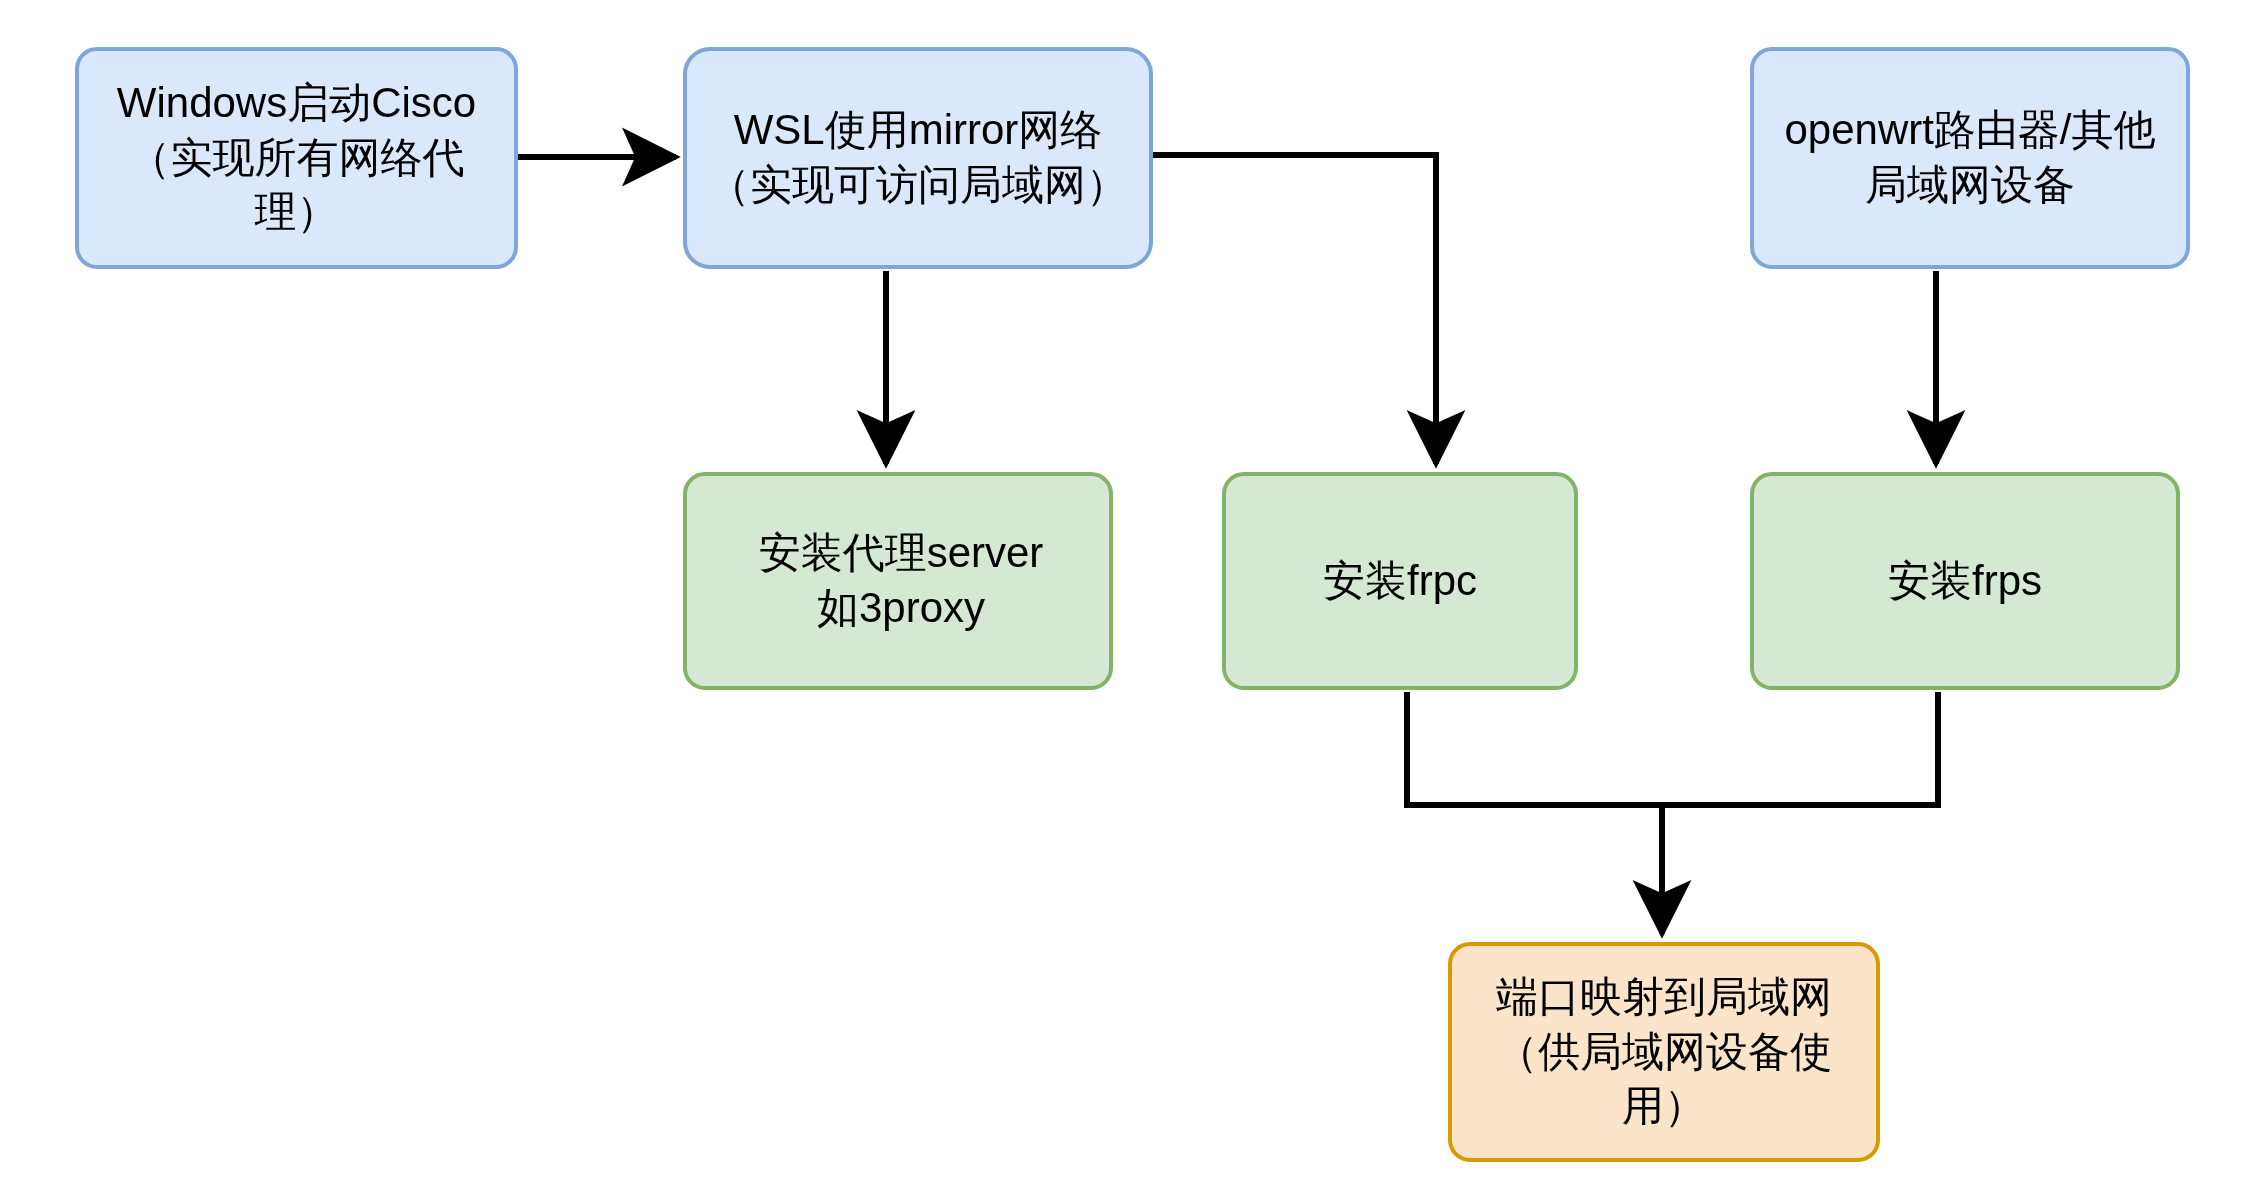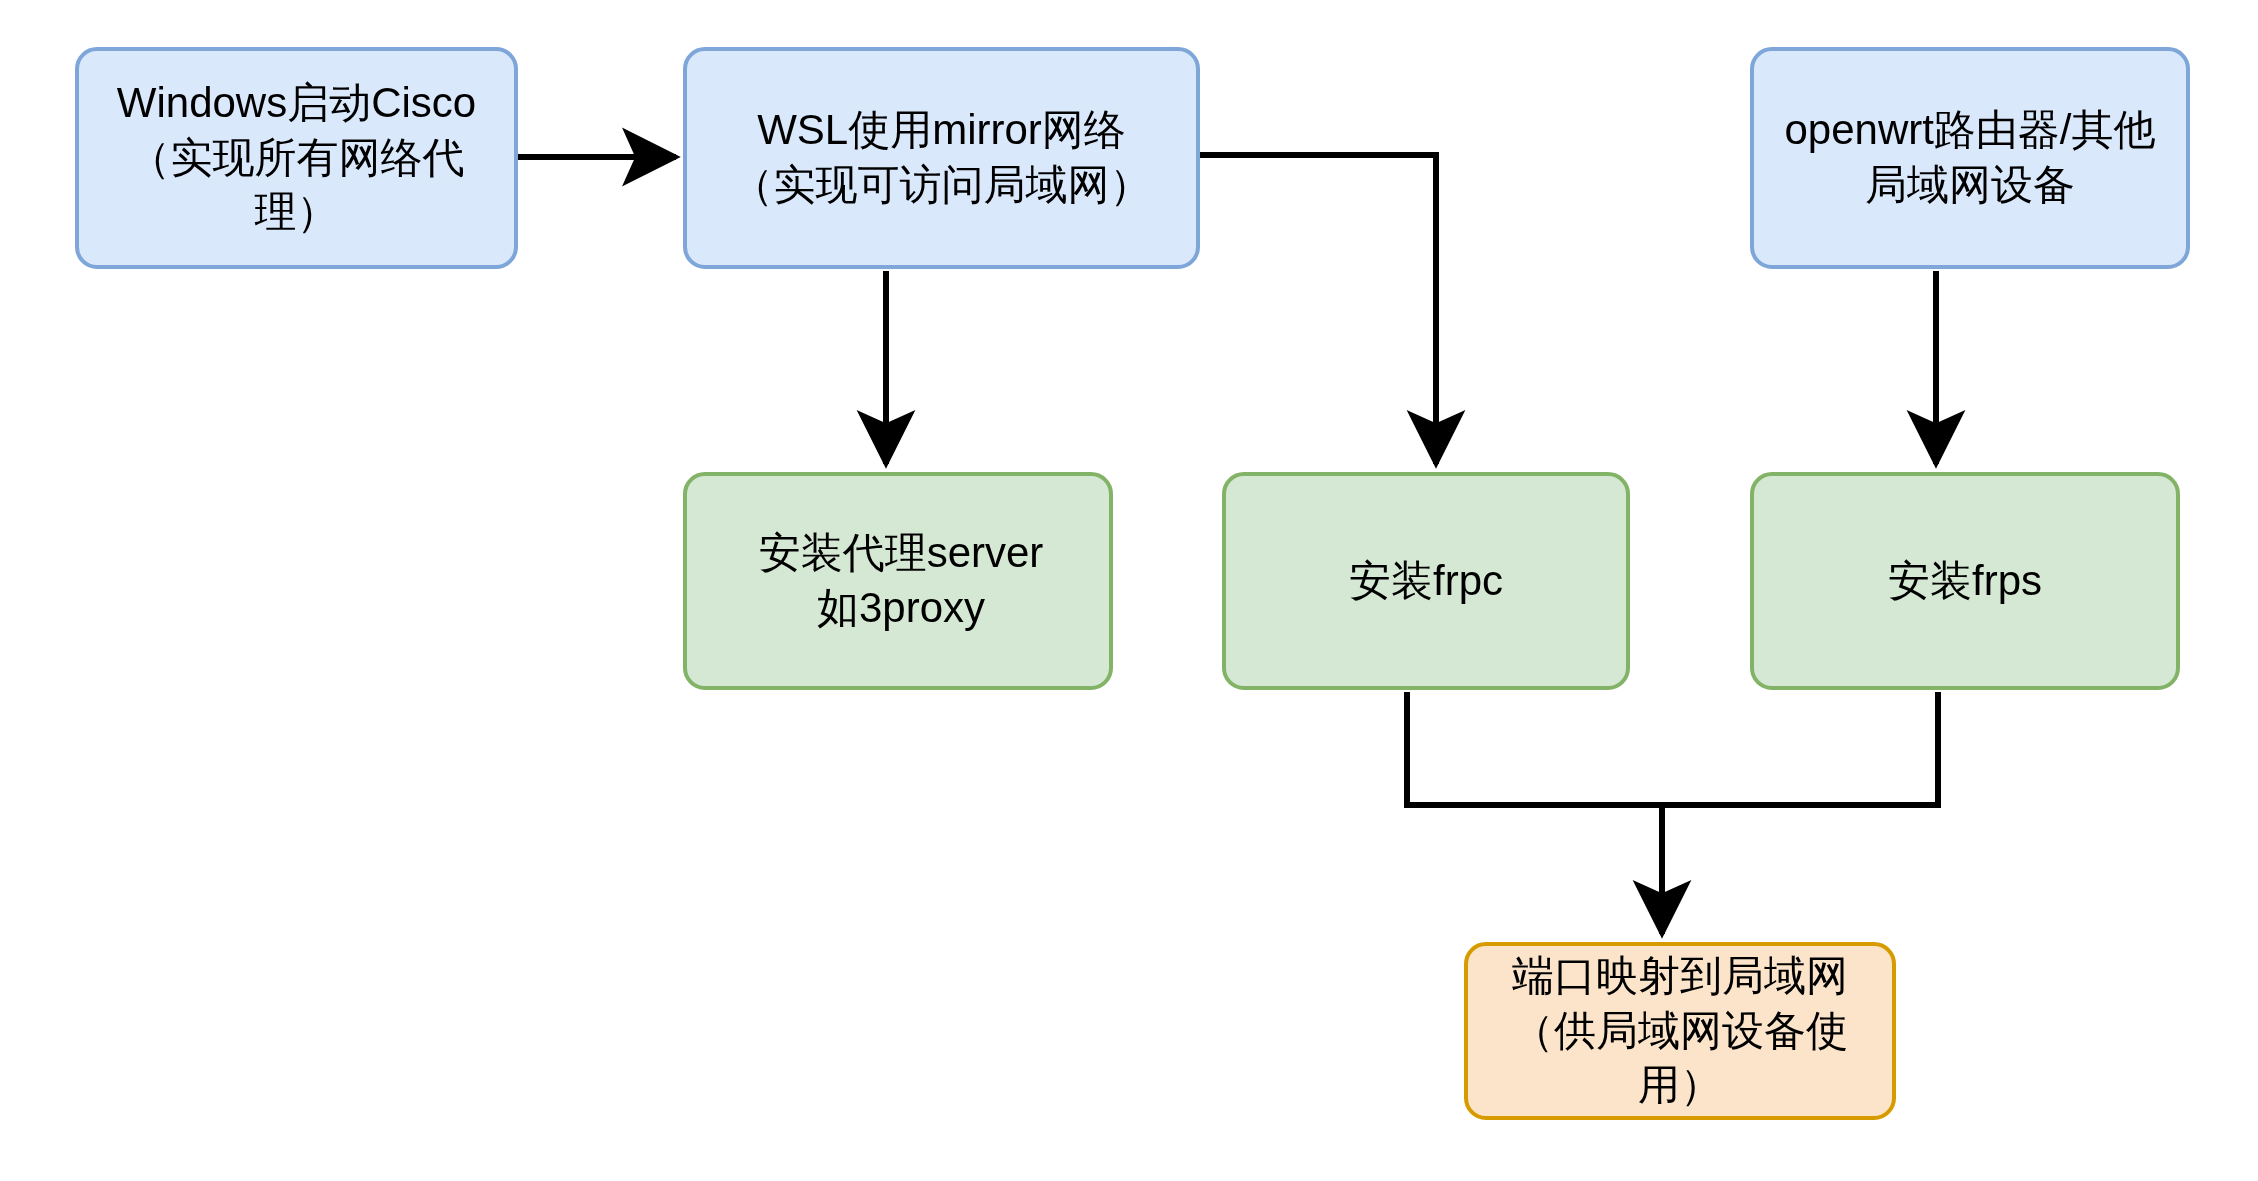--- a/index.html
+++ b/index.html
@@ -74,41 +74,41 @@
     <path d="M 1938 692 L 1938 805 L 1662 805" fill="none" stroke="#000000" stroke-width="6" stroke-linejoin="miter"></path>
 
     <path d="M 1662 805 L 1662 934" fill="none" stroke="#000000" stroke-width="6" marker-end="url(#arrowhead)"></path>
   </svg>
 
   <div class="node blue" style="left:47px; top:47px; width:443px; height:222px;margin-left:28px;">
     <div class="node-label">Windows启动Cisco
 （实现所有网络代理）</div>
   </div>
 
-  <div class="node blue" style="left:683px; top:47px; width:517px; height:222px;">
+  <div class="node blue" style="left:683px; top:47px; width:470px; height:222px;border-radius:27px;">
     <div class="node-label">WSL使用mirror网络
 （实现可访问局域网）</div>
   </div>
 
   <div class="node blue" style="left:1750px; top:47px; width:440px; height:222px;">
     <div class="node-label">openwrt路由器/其他
 局域网设备</div>
   </div>
 
   <div class="node green" style="left:683px; top:472px; width:430px; height:218px;padding-left:6px;">
     <div class="node-label">安装代理server
 如3proxy</div>
   </div>
 
-  <div class="node green" style="left:1222px; top:472px; width:408px; height:218px;">
+  <div class="node green" style="left:1222px; top:472px; width:356px; height:218px;">
     <div class="node-label">安装frpc</div>
   </div>
 
   <div class="node green" style="left:1750px; top:472px; width:430px; height:218px;">
     <div class="node-label">安装frps</div>
   </div>
 
-  <div class="node orange" style="left:1448px; top:942px; width:432px; height:178px;margin-left:16px;">
+  <div class="node orange" style="left:1448px; top:942px; width:432px; height:220px;">
     <div class="node-label">端口映射到局域网
 （供局域网设备使用）</div>
   </div>
 
 </div>
 
 </body></html>

